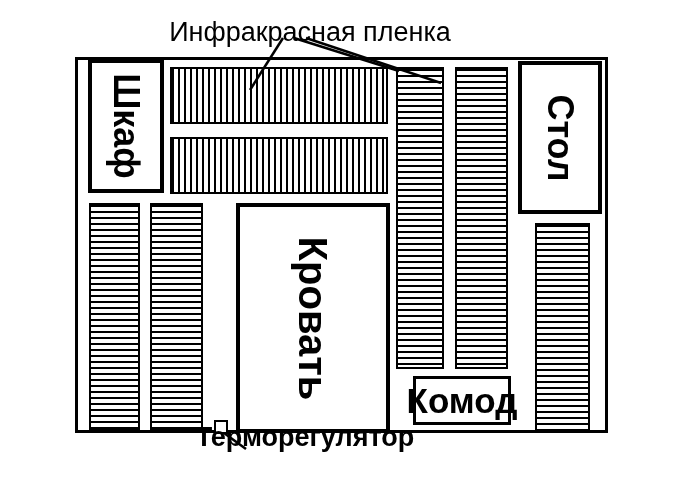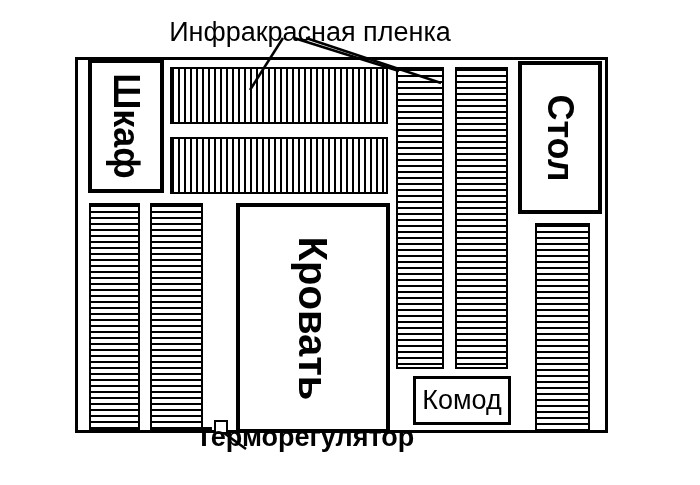--- a/index.html
+++ b/index.html
@@ -23,21 +23,21 @@
   .colR{left:535px;top:223px;width:55px;height:208px;}
   
   .furn{background:#fff;border:4px solid #000;display:flex;align-items:center;justify-content:center;z-index:2;}
   .wardrobe{left:88px;top:59px;width:76px;height:134px;}
   .desk{left:518px;top:61px;width:84px;height:153px;}
   .bed{left:236px;top:203px;width:154px;height:230px;}
   .dresser{left:413px;top:376px;width:98px;height:49px;border-width:3px;}
   .vtext{transform:rotate(90deg);white-space:nowrap;font-weight:700;}
   .wardrobe .vtext,.desk .vtext{font-size:36px;}
   .bed .vtext{font-size:40px;}
-  .dresser-label{font-weight:400;font-size:27px;}
+  .dresser-label{font-weight:700;font-size:35px;}
   
   .thermo-square{left:214px;top:420px;width:14px;height:14px;border:2px solid #000;background:#fff;z-index:3;}
   
   .lines{left:0;top:0;width:700px;height:485px;z-index:5;pointer-events:none;}
   
   .title{left:140px;top:6px;width:340px;text-align:center;font-size:27px;font-weight:400;z-index:6;margin-top:11px;}
   .thermo-label{left:150px;top:422px;width:310px;text-align:center;font-size:27px;font-weight:700;z-index:6;}
 </style>
 </head>
 <body>

